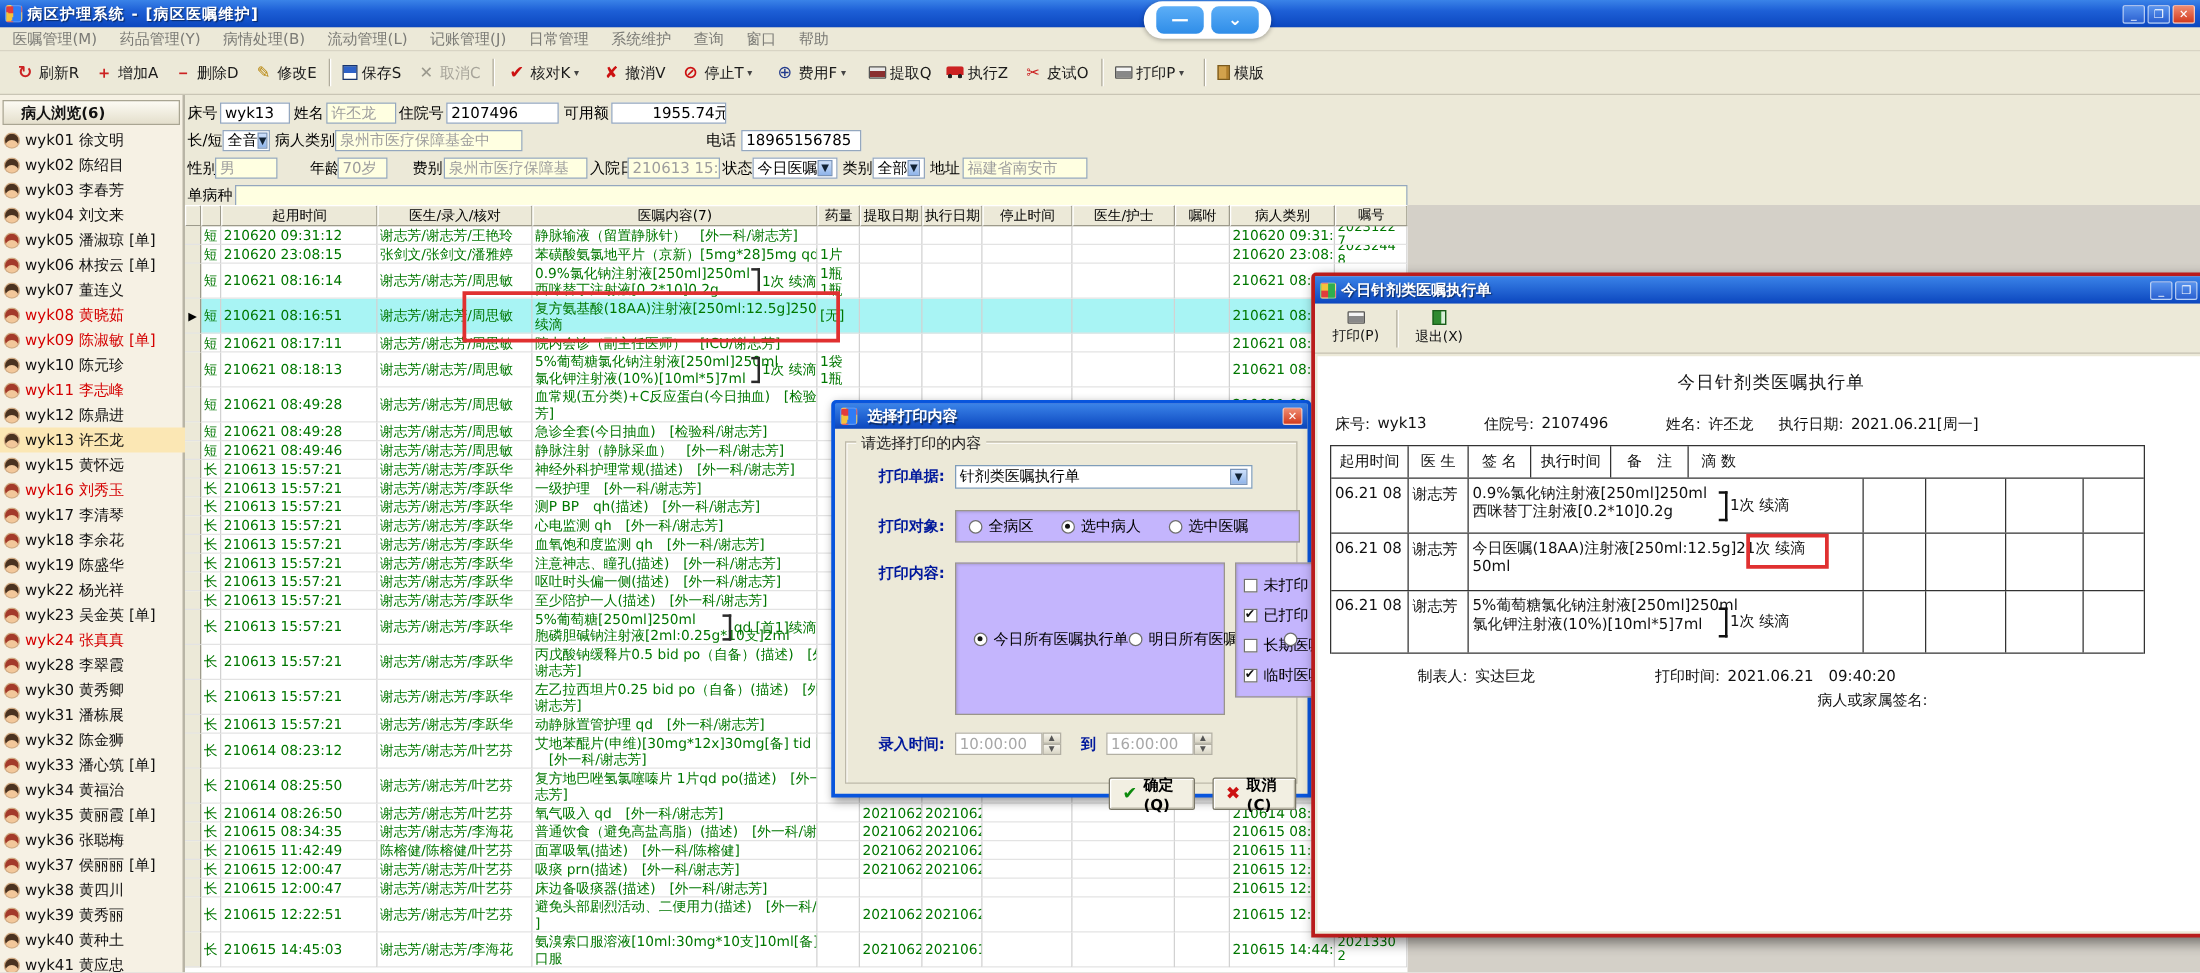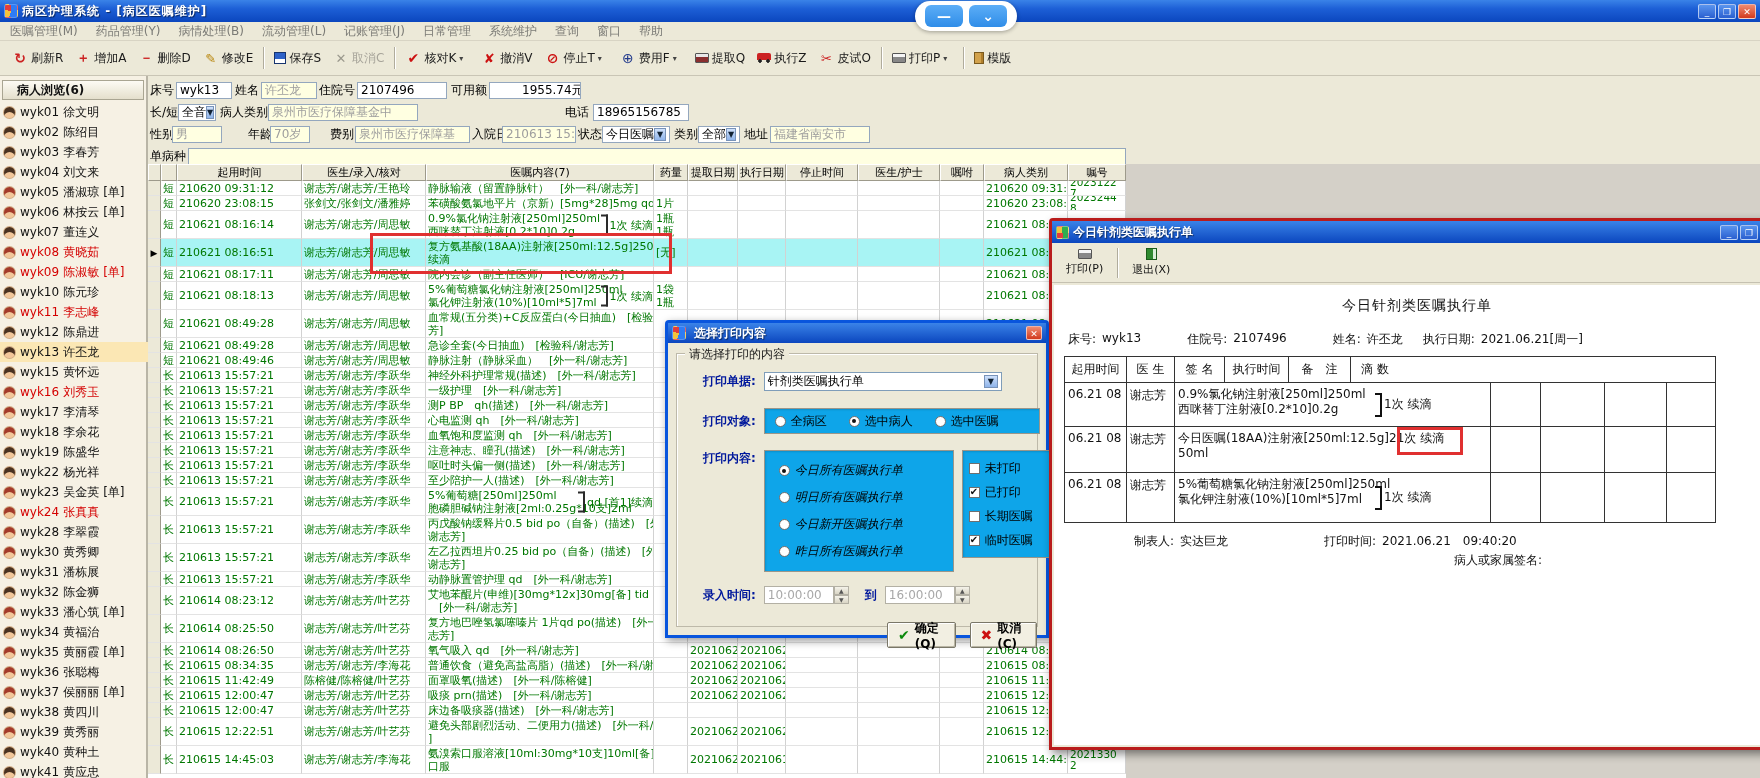--- a/index.html
+++ b/index.html
@@ -104,21 +104,21 @@
   background:#ECE9D8; border:3px solid #0855DD; border-radius:4px 4px 0 0; box-shadow:2px 3px 8px #0006; }
 .dtb { height:20px; background:linear-gradient(180deg,#3a83e8,#0b46be); display:flex; align-items:center; gap:4px; padding:0 4px; color:#fff; }
 .dtb .ttl { font-size:12px; font-weight:bold; text-shadow:1px 1px 1px #0008; }
 .dtb .winbtn { margin-left:auto; width:16px; height:14px; }
 .groupbox { position:absolute; left:8px; top:30px; right:8px; bottom:8px; border:1px solid #bdb9a9;
   box-shadow:inset 1px 1px 0 #fff; }
 .gtitle { position:absolute; top:-8px; left:8px; background:#ECE9D8; padding:0 4px; font-size:12px; color:#1a1a1a; }
 .drow { position:absolute; display:flex; align-items:center; font-size:12px; }
 .dlbl { color:#00189c; font-weight:bold; white-space:nowrap; }
 .combo { width:238px; height:19px; background:#fff; border:1px solid #7F9DB9; display:flex; align-items:center; padding:0 3px; font-size:12px; color:#000; }
-.inset { background:#0ea5e9; border:1px solid #9a968a; box-shadow:inset 1px 1px 2px #00000022; display:flex; }
+.inset { background:#c4b5fd; border:1px solid #9a968a; box-shadow:inset 1px 1px 2px #00000022; display:flex; }
 .radio, .cbox { display:flex; align-items:center; gap:5px; font-size:12px; color:#000; cursor:pointer; white-space:nowrap; }
 .rdot { width:11px; height:11px; border-radius:50%; border:1px solid #6f6f6f; background:#fff; position:relative; flex:none; }
 .radio.on .rdot::after { content:""; position:absolute; left:2.5px; top:2.5px; width:4px; height:4px; border-radius:50%; background:#111; }
 .cbx { width:11px; height:11px; border:1px solid #6f6f6f; background:#fff; position:relative; font-size:10px; line-height:10px; text-align:center; color:#111; flex:none; }
 .cbox.on .cbx::after { content:"✔"; position:absolute; left:0px; top:-1px; }
 .spin { width:70px; height:18px; background:#fff; border:1px solid #b3b0a4; color:#a8a8a8; font-size:12px; display:flex; align-items:center; padding:0 3px; }
 .spinbtns { width:15px; height:18px; display:flex; flex-direction:column; }
 .spinbtns span { flex:1; background:linear-gradient(180deg,#f5f3ea,#d9d5c5); border:1px solid #b3b0a4; font-size:6px; line-height:7px; text-align:center; color:#555; }
 .dbtn { height:26px; display:flex; align-items:center; gap:5px; padding:0 10px; font-size:12px; font-weight:bold; color:#000;
   background:#F2EFE2; border:1px solid #7a7768; border-radius:2px; box-shadow:inset 1px 1px 0 #fff, inset -1px -1px 0 #b9b5a4; cursor:pointer; }
@@ -1423,21 +1423,21 @@
             <label class="radio">
               <span class="rdot"></span>
               <span>选中医嘱</span>
             </label>
 
         </span>
       </div>
 
       <div class="drow" style="left:26px; top:96px; align-items:flex-start;">
         <span class="dlbl">打印内容:</span>
-        <span class="inset" style="margin-left:8px; width:190px; height:122px; flex-direction:column; justify-content:space-around; padding:6px 14px;font-style:italic;">
+        <span class="inset" style="margin-left:8px; width:216px; height:122px; flex-direction:row; justify-content:space-around; padding:6px 14px;">
 
             <label class="radio on">
               <span class="rdot"></span>
               <span>今日所有医嘱执行单</span>
             </label>
 
             <label class="radio">
               <span class="rdot"></span>
               <span>明日所有医嘱执行单</span>
             </label>

